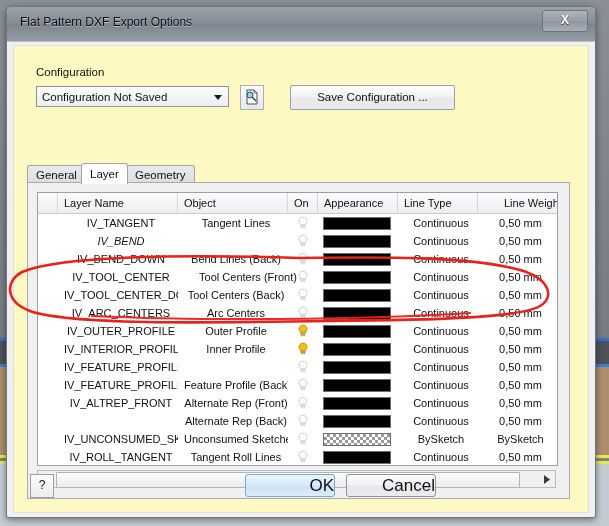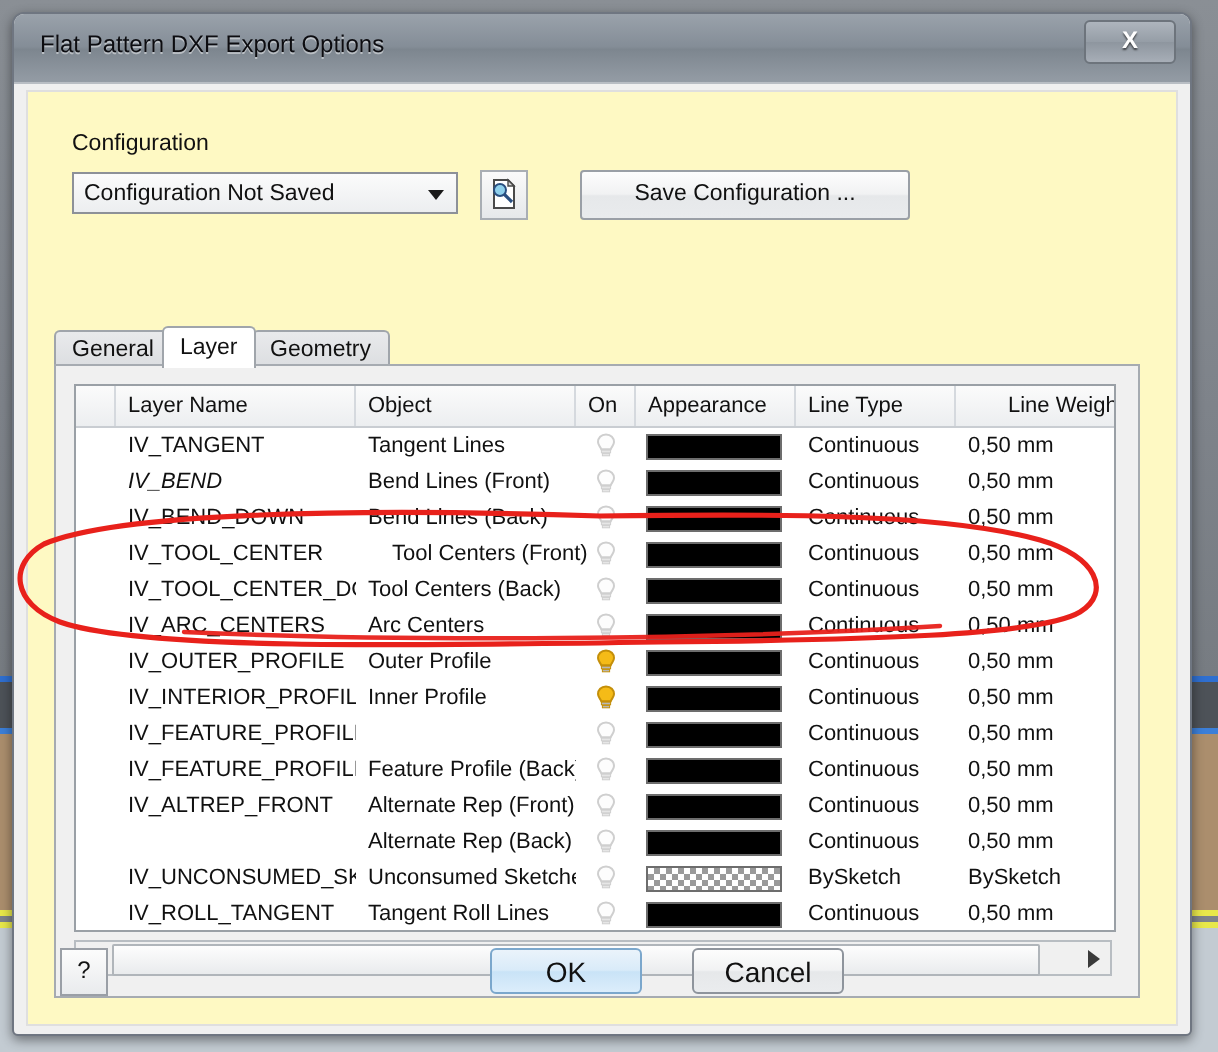--- a/index.html
+++ b/index.html
@@ -75,21 +75,21 @@
 
   
   .grid{position:absolute;left:9px;top:9px;width:519px;height:272px;
      background:#fff;border:1px solid #9aa0a6;overflow:hidden;}
   .grid-head{position:relative;height:20px;
      background:linear-gradient(180deg,#fbfbfb,#eceef0);
      border-bottom:1px solid #c9cdd2;}
   .hc{position:absolute;top:0;height:20px;line-height:20px;font-size:11px;color:#111;
      border-right:1px solid #d5d9de;box-sizing:border-box;padding-left:6px;
      white-space:nowrap;overflow:hidden;cursor:pointer;}
-  .rows{position:relative;}
+  .rows{position:relative;text-align:center;}
   .row{position:relative;height:18px;}
   .cell{position:absolute;top:0;height:18px;line-height:18px;font-size:11px;color:#111;
      box-sizing:border-box;padding-left:6px;white-space:nowrap;overflow:hidden;}
   .cell.gutter{padding-left:3px;}
   .swatch{position:absolute;top:3px;width:66px;height:11px;border:1px solid #6d6d6d;
      background:#000;cursor:pointer;}
   .swatch.checker{
      background-image:
        linear-gradient(45deg,#9a9a9a 25%,transparent 25%,transparent 75%,#9a9a9a 75%),
        linear-gradient(45deg,#9a9a9a 25%,transparent 25%,transparent 75%,#9a9a9a 75%);
@@ -104,22 +104,22 @@
   .sb-thumb{position:absolute;left:18px;top:1px;width:462px;height:14px;
      border:1px solid #b0b5ba;border-radius:1px;
      background:linear-gradient(180deg,#fdfdfd,#e9ebed);cursor:pointer;}
   .sb-grip{position:absolute;left:50%;top:3px;margin-left:-5px;width:10px;height:8px;
      background:repeating-linear-gradient(90deg,#8e9398 0 1px,transparent 1px 3px);}
 
   
   .help-btn{position:absolute;left:16px;top:428px;width:22px;height:22px;
      border:1px solid #9a9fa6;background:linear-gradient(180deg,#fcfcfc,#e9ebed);
      font-size:12px;text-align:center;line-height:21px;color:#111;cursor:pointer;}
-  .btn{position:absolute;top:428px;width:76px;height:23px;border:1px solid #8e949c;
-     border-radius:3px;font-size:14px;color:#111;text-align:center;line-height:22px;
+  .btn{position:absolute;top:428px;width:90px;height:23px;border:1px solid #8e949c;
+     border-radius:3px;font-size:17px;color:#111;text-align:right;line-height:22px;
      cursor:pointer;box-sizing:border-box;}
   .btn.ok{left:231px;background:linear-gradient(180deg,#eaf3fb 0%,#d9ebf9 48%,#c9e3f7 52%,#dcedfb 100%);
      border-color:#7ba7cc;}
   .btn.cancel{left:332px;background:linear-gradient(180deg,#fdfdfd 0%,#f1f2f3 48%,#e6e8ea 52%,#eaecee 100%);}
 
   
   .annot{position:absolute;left:0;top:0;width:609px;height:526px;pointer-events:none;}
 </style>
 </head>
 <body>
@@ -196,21 +196,20 @@
                 </div>
                 <div class="cell app" style="left: 280px; width: 80px;">
                   <div class="swatch" style="left: 5px;"></div>
                 </div>
                 <div class="cell lt" style="left: 360px; width: 80px;">Continuous</div>
                 <div class="cell lw" style="left: 440px; width: 79px;">0,50 mm</div>
               </div>
               <div class="row">
                 <div class="cell gutter" style="left: 0px; width: 20px;"></div>
                 <div class="cell name" style="left: 20px; width: 120px; font-style: italic;">IV_BEND</div>
-                <div class="cell object" style="left: 140px; width: 110px;">Bend Lines (Front)</div>
                 <div class="cell on" style="left: 250px; width: 30px;">
                   <svg class="bulb" style="left:8px" width="14" height="14" viewBox="0 0 14 14">
                     <path d="M7 1.2 C4.5 1.2 3 3 3 5 C3 6.6 4.2 7.4 4.6 8.6 L9.4 8.6 C9.8 7.4 11 6.6 11 5 C11 3 9.5 1.2 7 1.2 Z" fill="#fdfdfd" stroke="#cfcfcf" stroke-width="1"></path>
                     <rect x="4.7" y="9.1" width="4.6" height="1.3" fill="#e6e6e6" stroke="#cfcfcf" stroke-width=".5"></rect>
                     <rect x="5.2" y="10.7" width="3.6" height="1.2" fill="#e6e6e6" stroke="#cfcfcf" stroke-width=".5"></rect>
                   </svg>
                 </div>
                 <div class="cell app" style="left: 280px; width: 80px;">
                   <div class="swatch" style="left: 5px;"></div>
                 </div>

